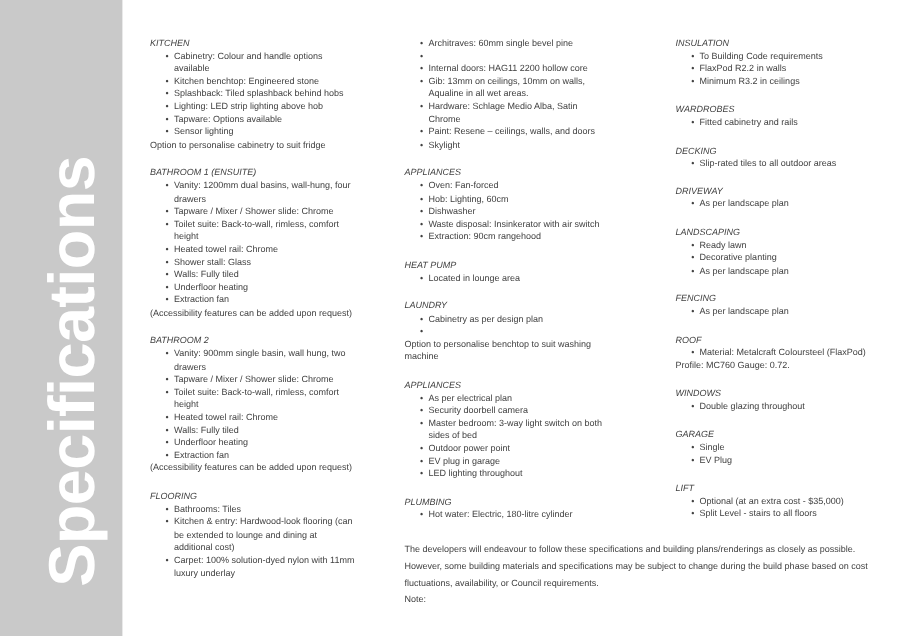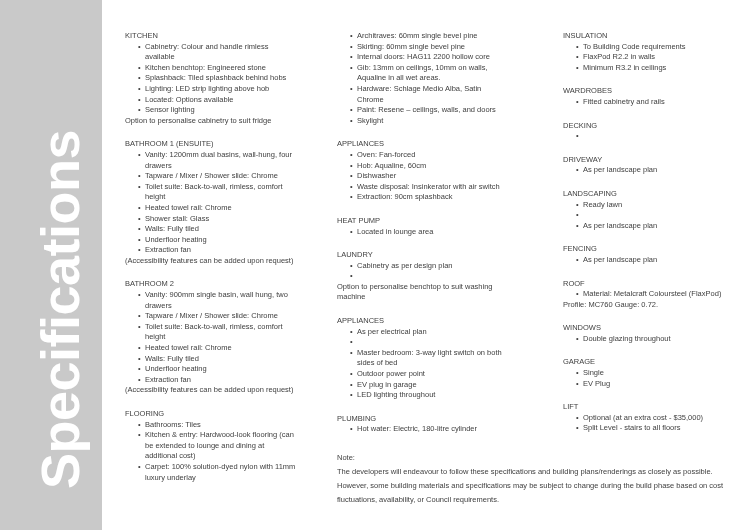--- a/index.html
+++ b/index.html
@@ -29,21 +29,21 @@
   .col {
     position: absolute; top: 27px; width: 172px;
     padding-top: 4px;
     font-size: 7.5px; line-height: 10.6px; color: #414141;
   }
   #col-0 { left: 125px; }
   #col-1 { left: 337px; }
   #col-2 { left: 563px; width: 180px; }
 
   .sec { margin: 0 0 13px 0; }
-  .sec-h { font-size: 7.5px; }
+  .sec-h { font-size: 7.5px; font-style: italic; }
   .b-row { display: flex; }
   .dot { flex: 0 0 7px; width: 7px; margin-left: 13px; }
   .b-text { flex: 1; }
   .after { margin: 0; }
 
   
   .note {
     position: absolute; left: 337px; top: 451px; width: 397px;
     font-size: 7.5px; line-height: 13.9px; color: #414141;
   }
@@ -55,37 +55,37 @@
   <aside class="sidebar">
     <div class="sidebar-title">Specifications</div>
   </aside>
 
   <main>
     <div class="col" id="col-0">
         <section class="sec">
           <div class="sec-h">KITCHEN</div>
           <div class="b-row">
             <span class="dot">•</span>
-            <span class="b-text">Cabinetry: Colour and handle rimless available</span>
+            <span class="b-text">Cabinetry: Colour and handle options available</span>
           </div>
           <div class="b-row">
             <span class="dot">•</span>
             <span class="b-text">Kitchen benchtop: Engineered stone</span>
           </div>
           <div class="b-row">
             <span class="dot">•</span>
             <span class="b-text">Splashback: Tiled splashback behind hobs</span>
           </div>
           <div class="b-row">
             <span class="dot">•</span>
             <span class="b-text">Lighting: LED strip lighting above hob</span>
           </div>
           <div class="b-row">
             <span class="dot">•</span>
-            <span class="b-text">Located: Options available</span>
+            <span class="b-text">Tapware: Options available</span>
           </div>
           <div class="b-row">
             <span class="dot">•</span>
             <span class="b-text">Sensor lighting</span>
           </div>
           <div class="after">Option to personalise cabinetry to suit fridge</div>
         </section>
         <section class="sec">
           <div class="sec-h">BATHROOM 1 (ENSUITE)</div>
           <div class="b-row">
@@ -171,21 +171,20 @@
         </section>
       </div>
     <div class="col" id="col-1">
         <section class="sec">
           <div class="b-row">
             <span class="dot">•</span>
             <span class="b-text">Architraves: 60mm single bevel pine</span>
           </div>
           <div class="b-row">
             <span class="dot">•</span>
-            <span class="b-text">Skirting: 60mm single bevel pine</span>
           </div>
           <div class="b-row">
             <span class="dot">•</span>
             <span class="b-text">Internal doors: HAG11 2200 hollow core</span>
           </div>
           <div class="b-row">
             <span class="dot">•</span>
             <span class="b-text">Gib: 13mm on ceilings, 10mm on walls, Aqualine in all wet areas.</span>
           </div>
           <div class="b-row">
@@ -202,33 +201,33 @@
           </div>
         </section>
         <section class="sec">
           <div class="sec-h">APPLIANCES</div>
           <div class="b-row">
             <span class="dot">•</span>
             <span class="b-text">Oven: Fan-forced</span>
           </div>
           <div class="b-row">
             <span class="dot">•</span>
-            <span class="b-text">Hob: Aqualine, 60cm</span>
+            <span class="b-text">Hob: Lighting, 60cm</span>
           </div>
           <div class="b-row">
             <span class="dot">•</span>
             <span class="b-text">Dishwasher</span>
           </div>
           <div class="b-row">
             <span class="dot">•</span>
             <span class="b-text">Waste disposal: Insinkerator with air switch</span>
           </div>
           <div class="b-row">
             <span class="dot">•</span>
-            <span class="b-text">Extraction: 90cm splashback</span>
+            <span class="b-text">Extraction: 90cm rangehood</span>
           </div>
         </section>
         <section class="sec">
           <div class="sec-h">HEAT PUMP</div>
           <div class="b-row">
             <span class="dot">•</span>
             <span class="b-text">Located in lounge area</span>
           </div>
         </section>
         <section class="sec">
@@ -243,20 +242,21 @@
           <div class="after">Option to personalise benchtop to suit washing machine</div>
         </section>
         <section class="sec">
           <div class="sec-h">APPLIANCES</div>
           <div class="b-row">
             <span class="dot">•</span>
             <span class="b-text">As per electrical plan</span>
           </div>
           <div class="b-row">
             <span class="dot">•</span>
+            <span class="b-text">Security doorbell camera</span>
           </div>
           <div class="b-row">
             <span class="dot">•</span>
             <span class="b-text">Master bedroom: 3-way light switch on both sides of bed</span>
           </div>
           <div class="b-row">
             <span class="dot">•</span>
             <span class="b-text">Outdoor power point</span>
           </div>
           <div class="b-row">
@@ -296,37 +296,39 @@
           <div class="sec-h">WARDROBES</div>
           <div class="b-row">
             <span class="dot">•</span>
             <span class="b-text">Fitted cabinetry and rails</span>
           </div>
         </section>
         <section class="sec">
           <div class="sec-h">DECKING</div>
           <div class="b-row">
             <span class="dot">•</span>
+            <span class="b-text">Slip-rated tiles to all outdoor areas</span>
           </div>
         </section>
         <section class="sec">
           <div class="sec-h">DRIVEWAY</div>
           <div class="b-row">
             <span class="dot">•</span>
             <span class="b-text">As per landscape plan</span>
           </div>
         </section>
         <section class="sec">
           <div class="sec-h">LANDSCAPING</div>
           <div class="b-row">
             <span class="dot">•</span>
             <span class="b-text">Ready lawn</span>
           </div>
           <div class="b-row">
             <span class="dot">•</span>
+            <span class="b-text">Decorative planting</span>
           </div>
           <div class="b-row">
             <span class="dot">•</span>
             <span class="b-text">As per landscape plan</span>
           </div>
         </section>
         <section class="sec">
           <div class="sec-h">FENCING</div>
           <div class="b-row">
             <span class="dot">•</span>
@@ -366,17 +368,17 @@
             <span class="b-text">Optional (at an extra cost - $35,000)</span>
           </div>
           <div class="b-row">
             <span class="dot">•</span>
             <span class="b-text">Split Level - stairs to all floors</span>
           </div>
         </section>
       </div>
 
     <div class="note">
+      <div>The developers will endeavour to follow these specifications and building plans/renderings as closely as possible. However, some building materials and specifications may be subject to change during the build phase based on cost fluctuations, availability, or Council requirements.</div>
       <div>Note:</div>
-      <div>The developers will endeavour to follow these specifications and building plans/renderings as closely as possible. However, some building materials and specifications may be subject to change during the build phase based on cost fluctuations, availability, or Council requirements.</div>
     </div>
   </main>
 </div>
 
 </body></html>

